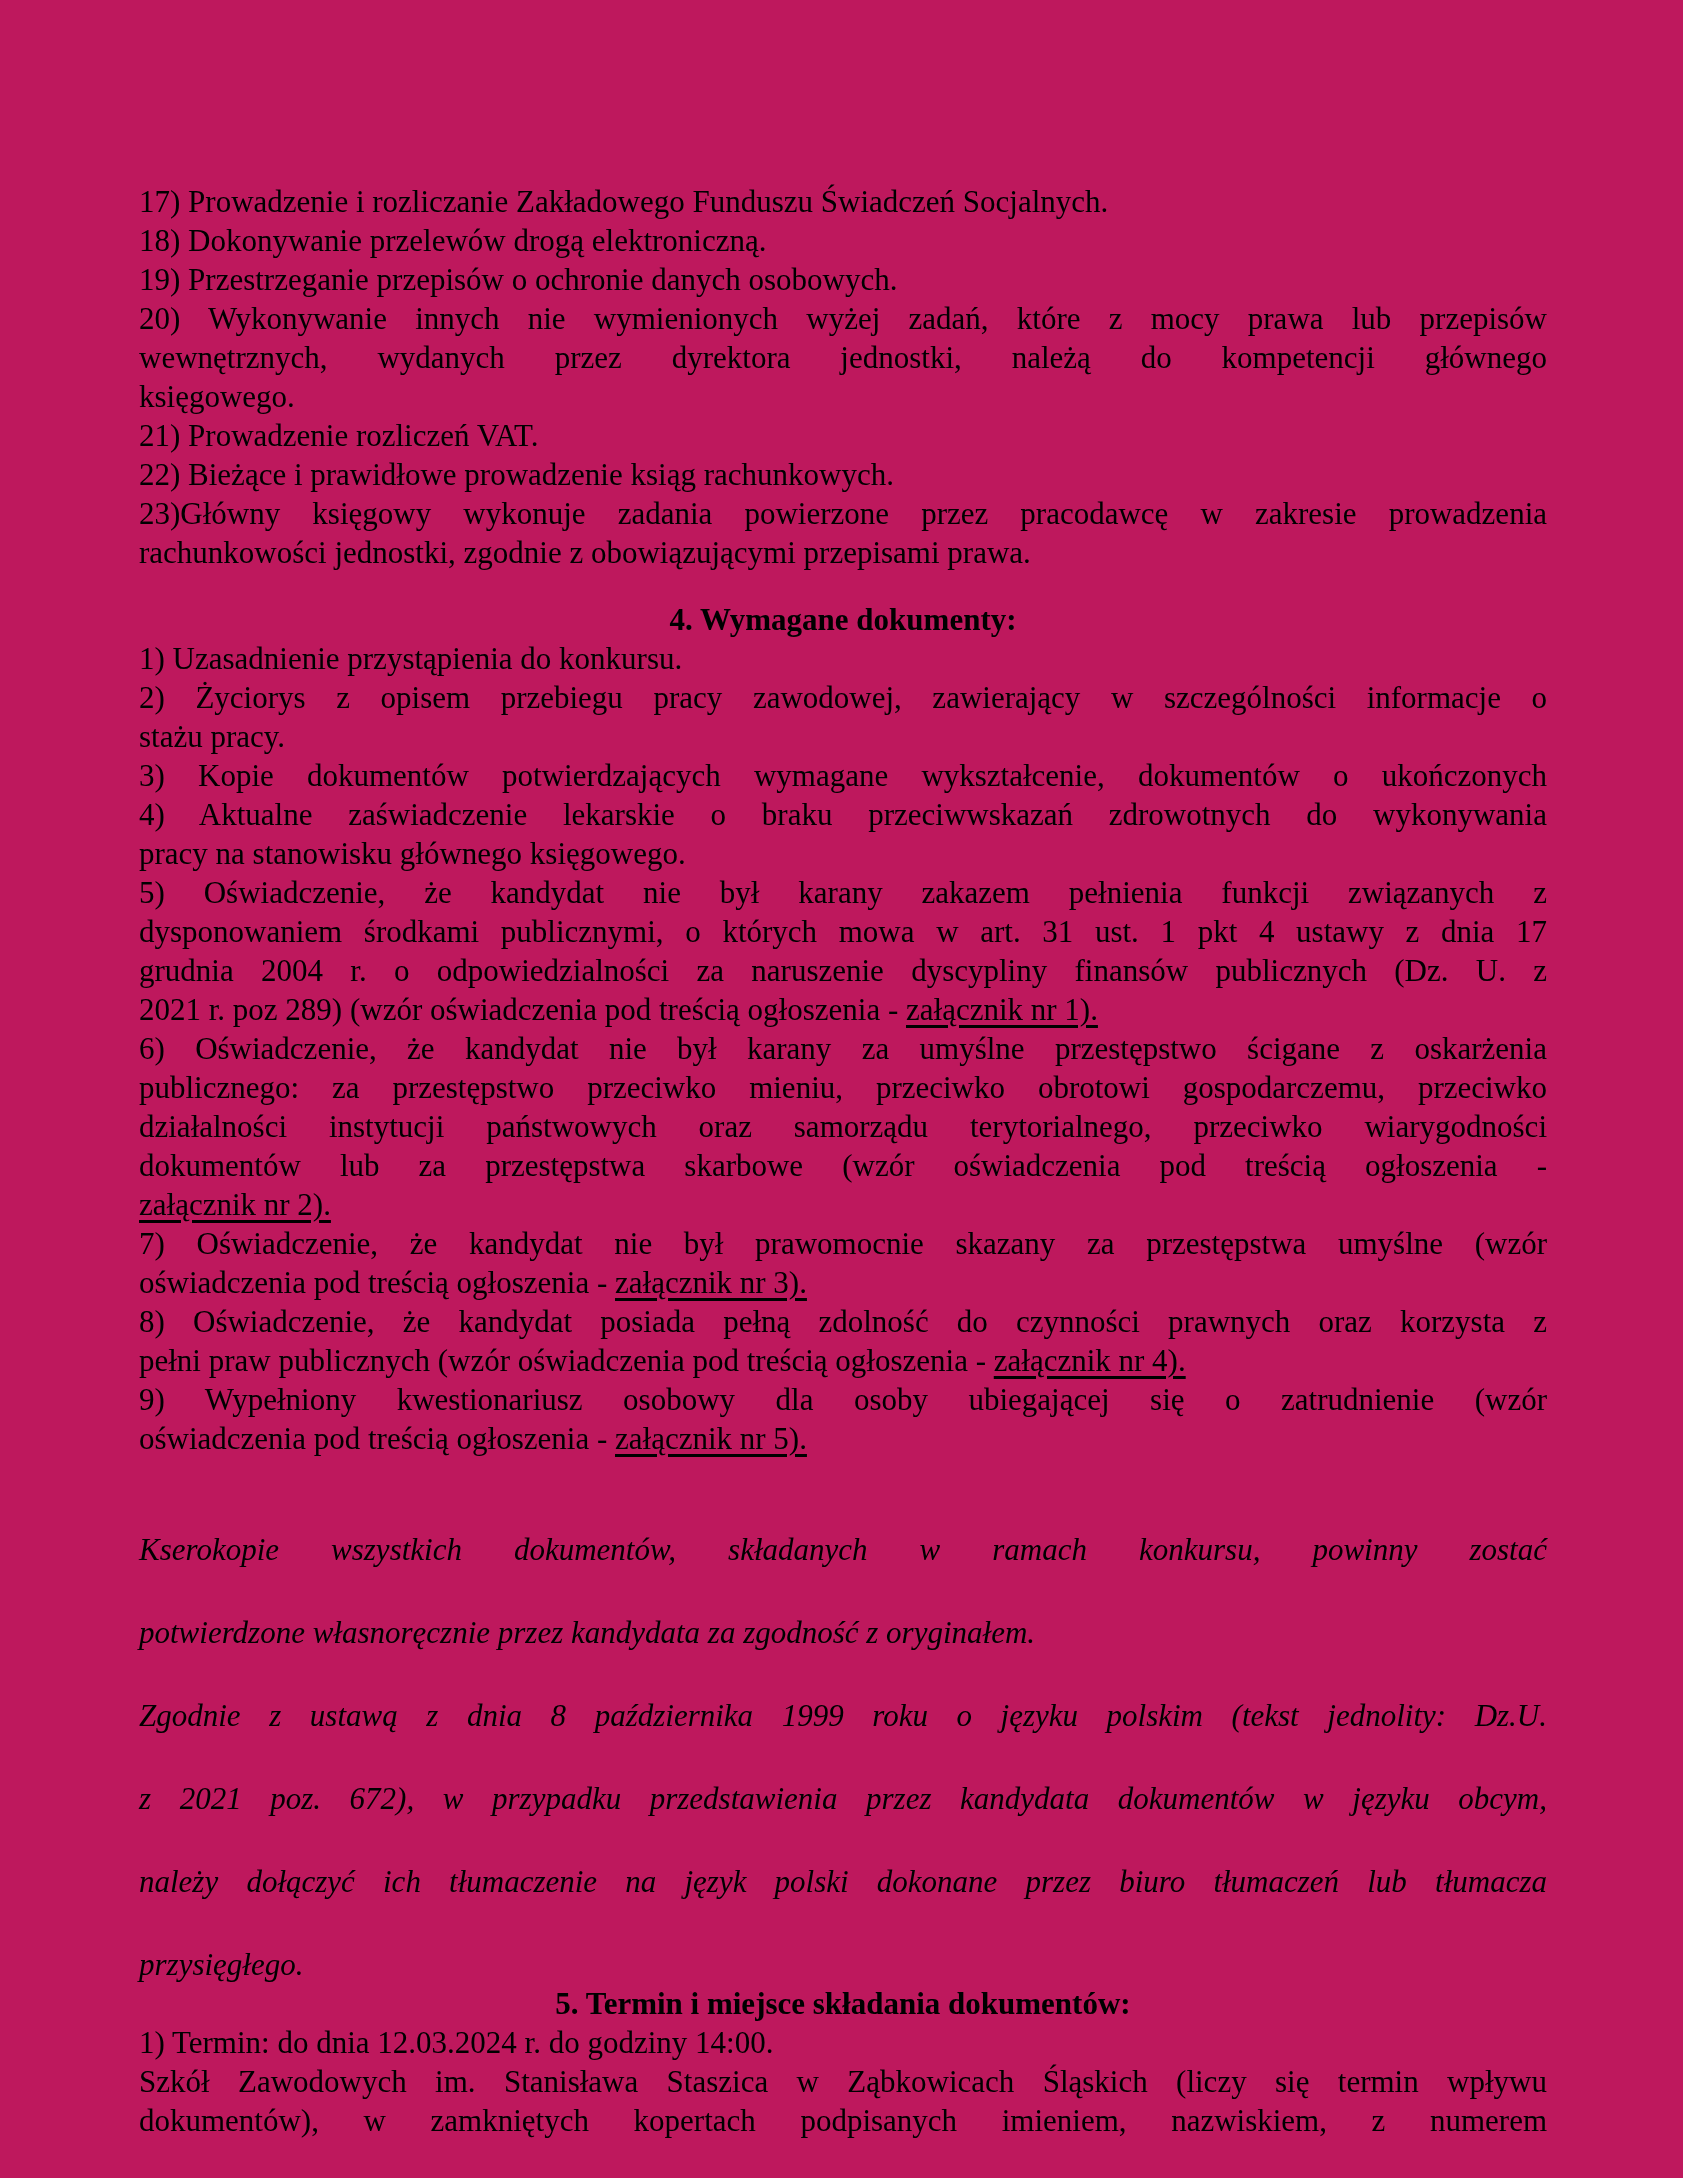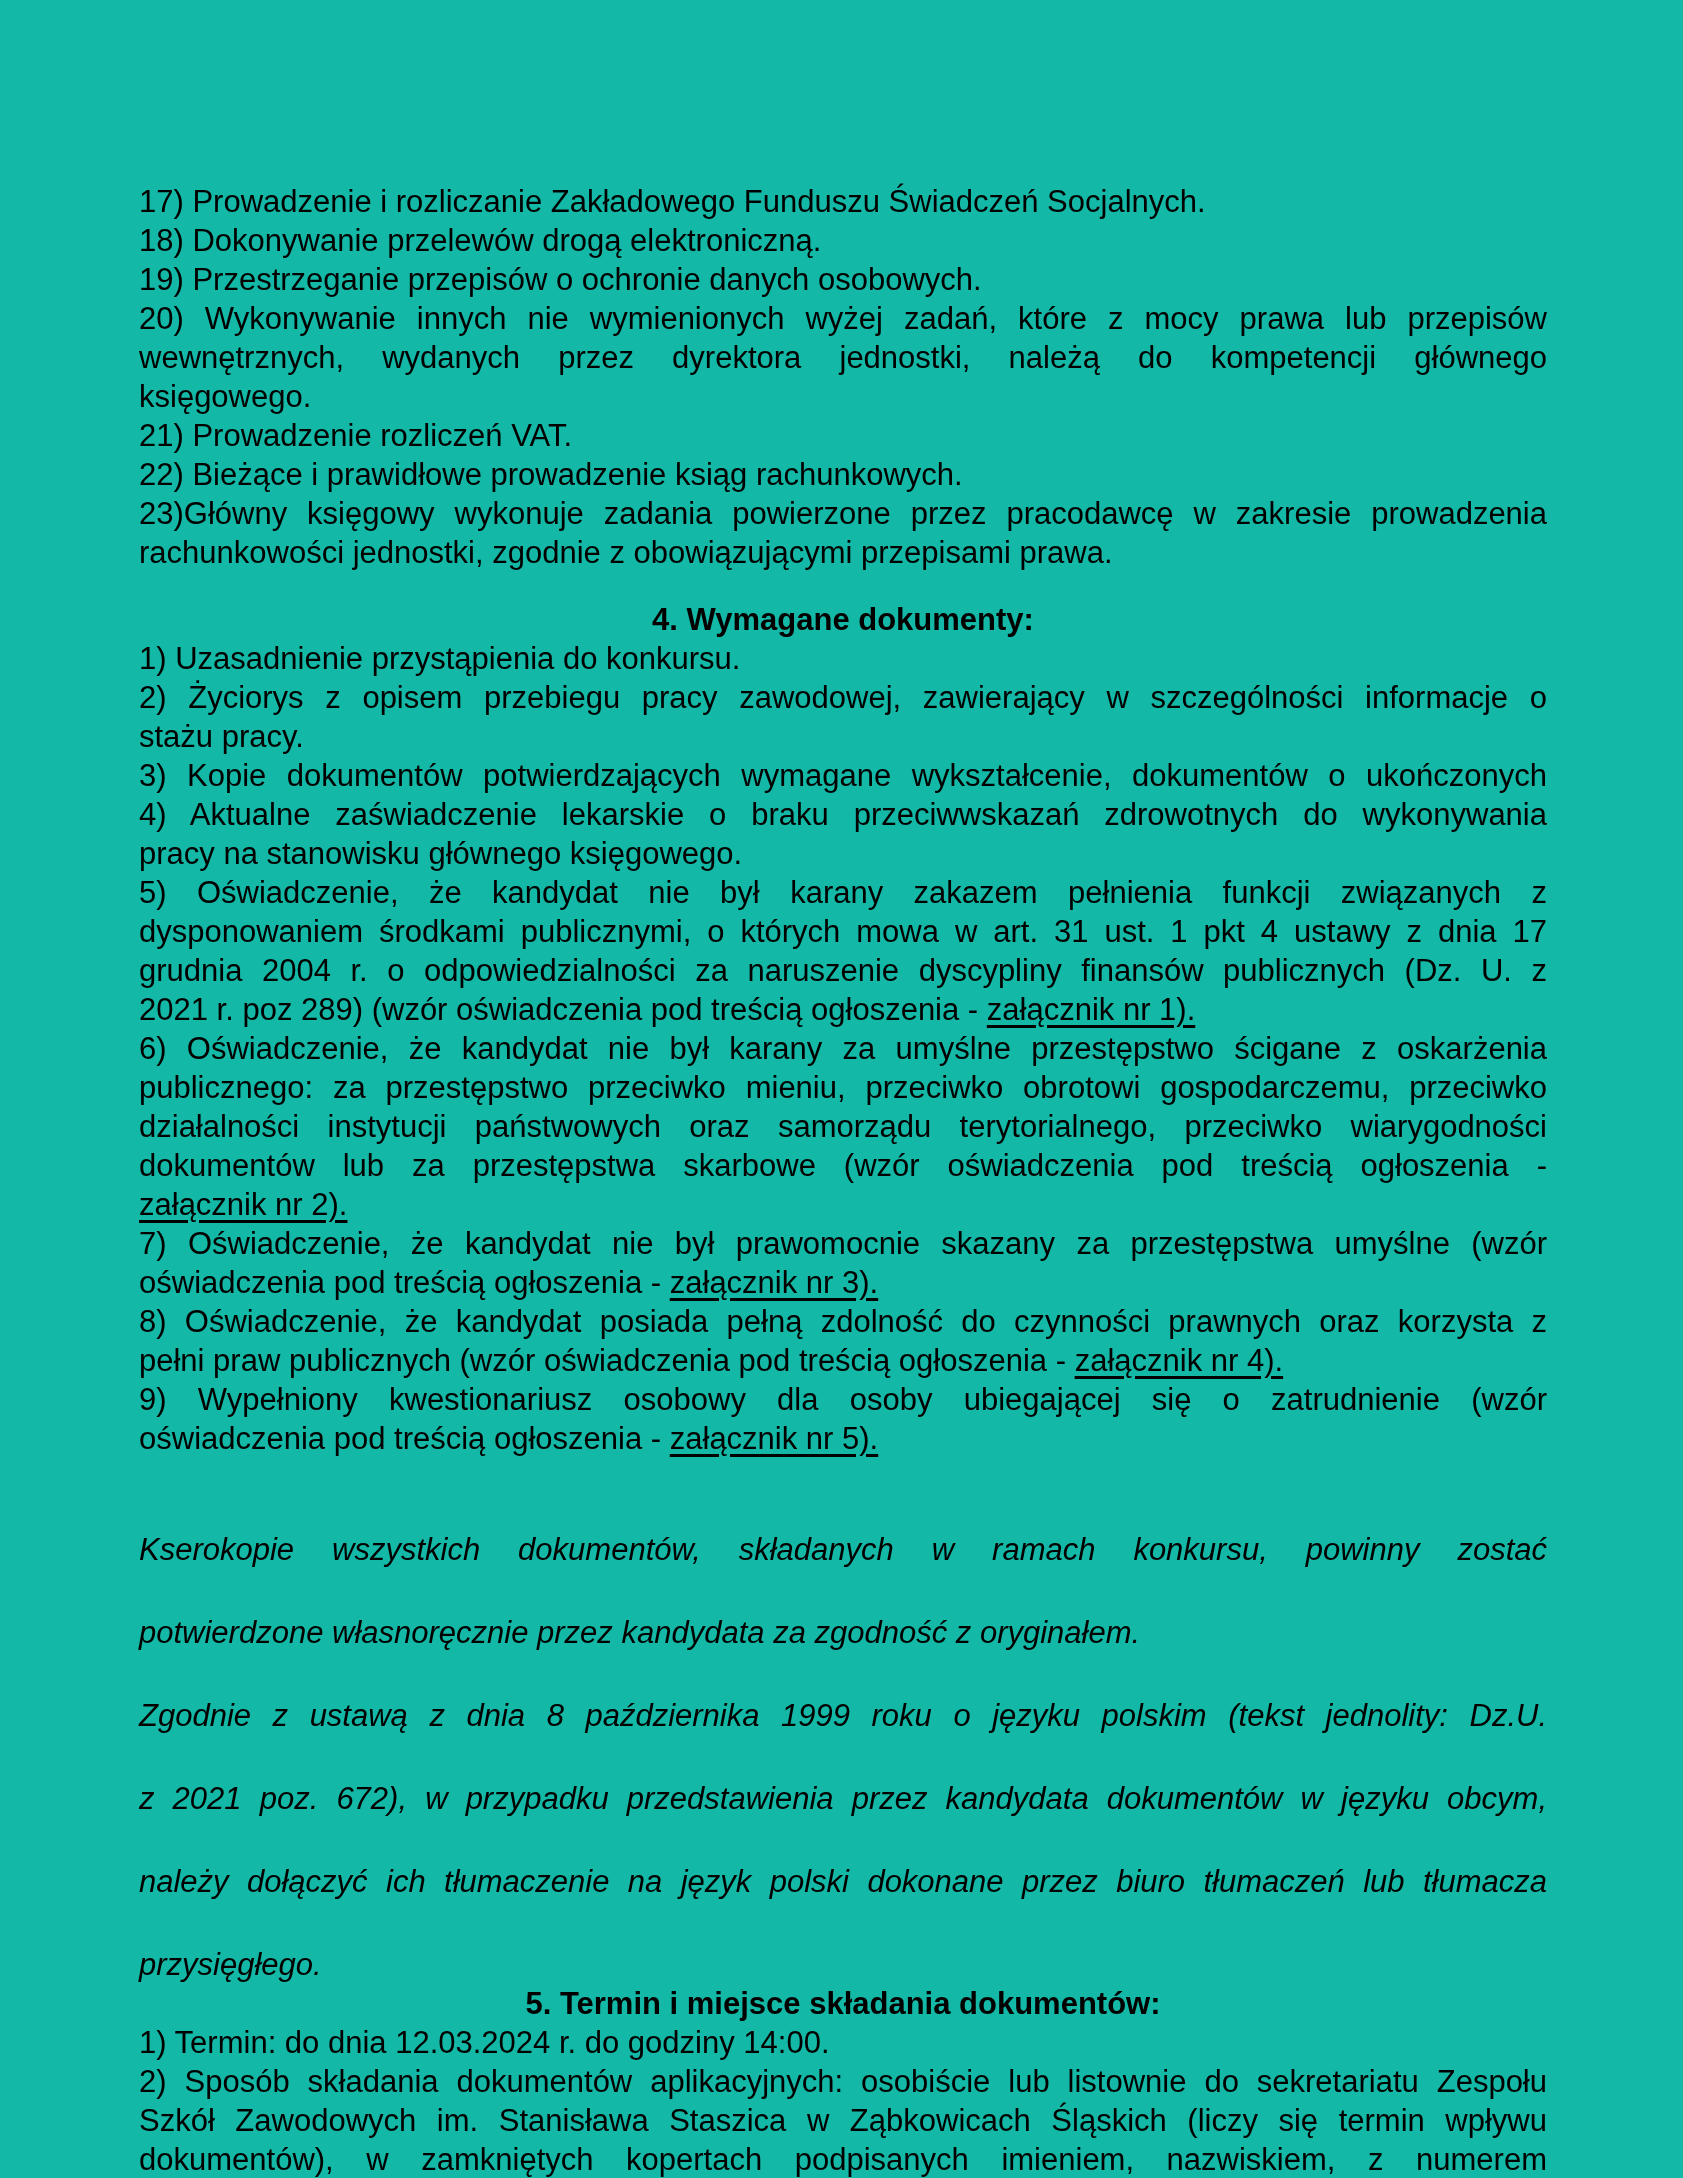--- a/index.html
+++ b/index.html
@@ -1,22 +1,22 @@
 <!DOCTYPE html>
 <html lang="pl"><head>
 <meta charset="utf-8">
 <style>
   html, body { margin: 0; padding: 0; background: #ffffff; }
   .page {
     position: relative;
     width: 1683px;
     height: 2178px;
-    background: #14b8a6;
+    background: #be185d;
     color: #000000;
-    font-family: Liberation Sans, sans-serif;
+    font-family: Liberation Serif, serif;
     overflow: hidden;
   }
   .content {
     position: absolute;
     left: 139px;
     top: 182px;
     width: 1408px;
     font-size: 31px;
     line-height: 39px;
   }
@@ -84,19 +84,18 @@
         <div class="line just"><span>Zgodnie z ustawą z dnia 8 października 1999 roku o języku polskim (tekst jednolity: Dz.U.</span></div>
         <div class="line just"><span>z 2021 poz. 672), w przypadku przedstawienia przez kandydata dokumentów w języku obcym,</span></div>
         <div class="line just"><span>należy dołączyć ich tłumaczenie na język polski dokonane przez biuro tłumaczeń lub tłumacza</span></div>
         <div class="line"><span>przysięgłego.</span></div>
       </div>
       <div class="block heading">
         <div class="line"><span>5. Termin i miejsce składania dokumentów:</span></div>
       </div>
       <div class="block">
         <div class="line"><span>1) Termin: do dnia 12.03.2024 r. do godziny 14:00.</span></div>
-        <div class="line just"><span>2) Sposób składania dokumentów aplikacyjnych: osobiście lub listownie do sekretariatu Zespołu</span></div>
         <div class="line just"><span>Szkół Zawodowych im. Stanisława Staszica w Ząbkowicach Śląskich (liczy się termin wpływu</span></div>
         <div class="line just"><span>dokumentów), w zamkniętych kopertach podpisanych imieniem, nazwiskiem, z numerem</span></div>
       </div>
     </div>
 </div>
 
 
 </body></html>

